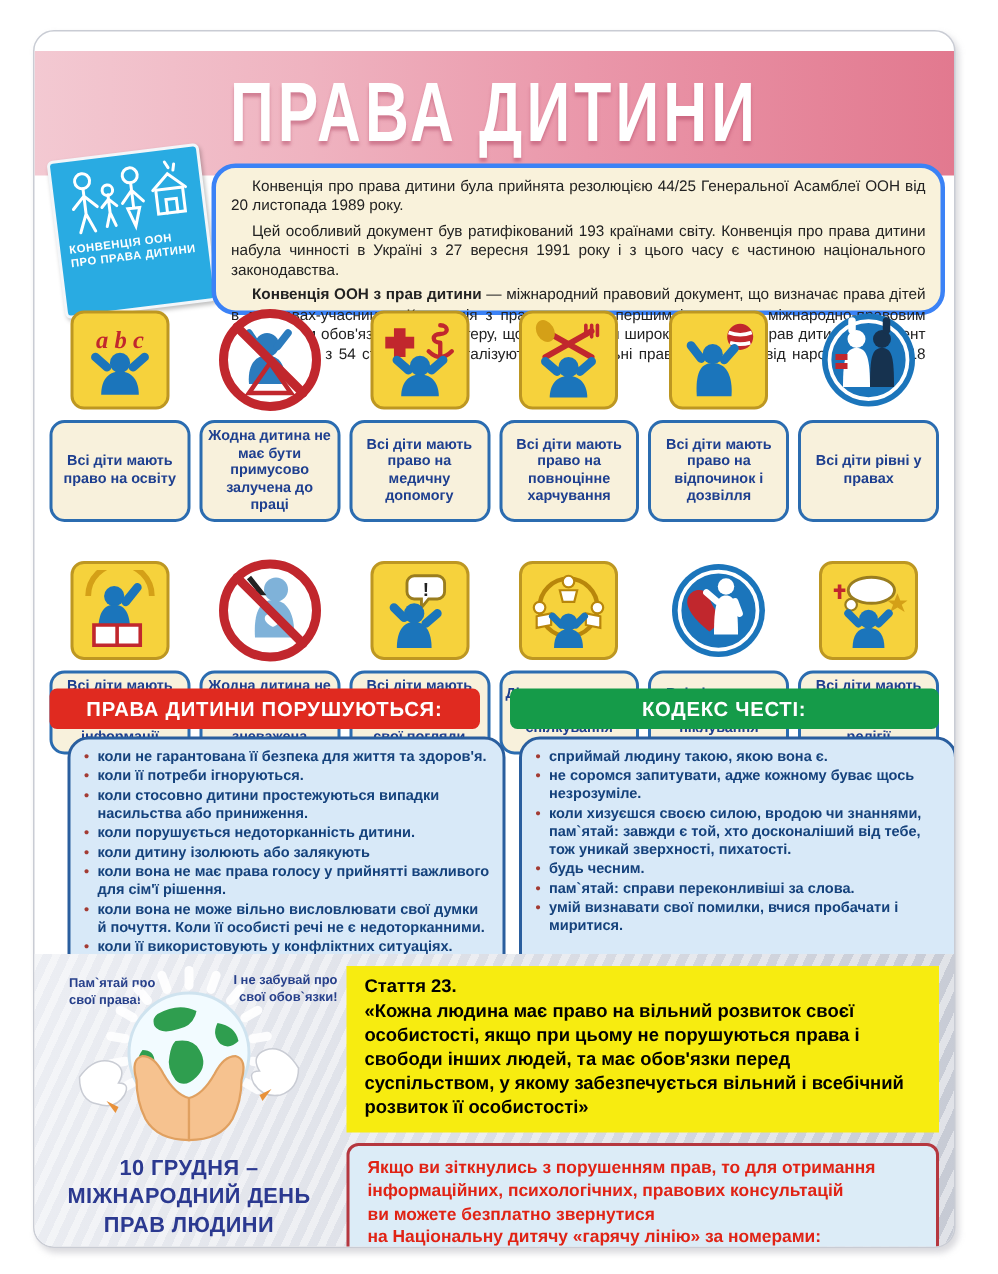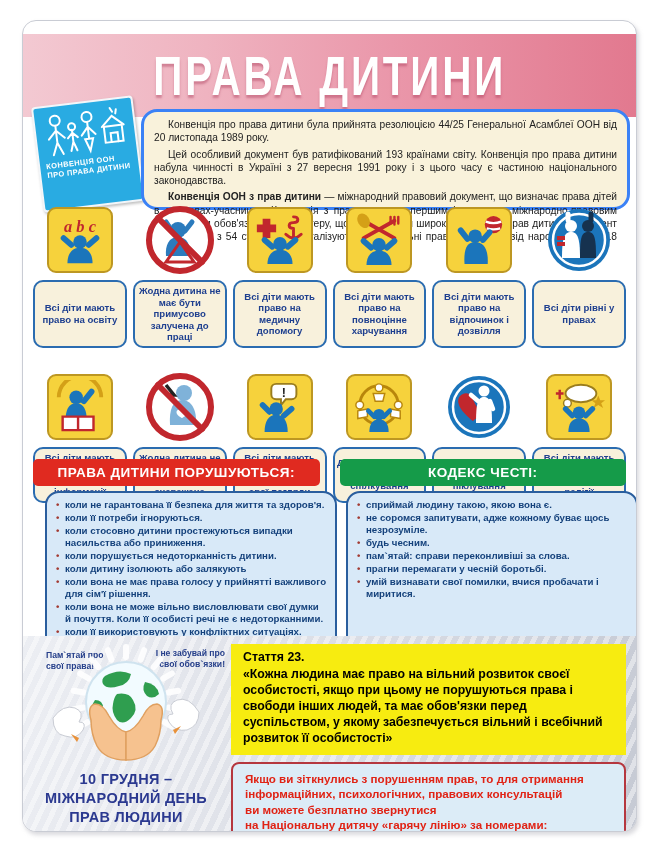--- a/index.html
+++ b/index.html
@@ -358,23 +358,23 @@
         <li>коли вона не має права голосу у прийнятті важливого для сім'ї рішення.</li>
         <li>коли вона не може вільно висловлювати свої думки й почуття. Коли її особисті речі не є недоторканними.</li>
         <li>коли її використовують у конфліктних ситуаціях.</li>
         <li>коли дитина стає свідком приниження гідності інших.</li>
       </ul>
     </div>
     <div class="list-box">
       <ul>
         <li>сприймай людину такою, якою вона є.</li>
         <li>не соромся запитувати, адже кожному буває щось незрозуміле.</li>
+        <li>коли хизуєшся своєю силою, вродою чи знаннями, пам`ятай: завжди є той, хто досконаліший від тебе, тож уникай зверхності, пихатості.</li>
         <li>будь чесним.</li>
         <li>пам`ятай: справи переконливіші за слова.</li>
-        <li>прагни перемагати у чесній боротьбі.</li>
         <li>умій визнавати свої помилки, вчися пробачати і миритися.</li>
       </ul>
     </div>
   </div>
 
   <div class="bottom-band">
 
     <div class="bottom-left">
       <div class="bubble left">Пам`ятай про свої права!</div>
       <div class="bubble right">І не забувай про свої обов`язки!</div>

